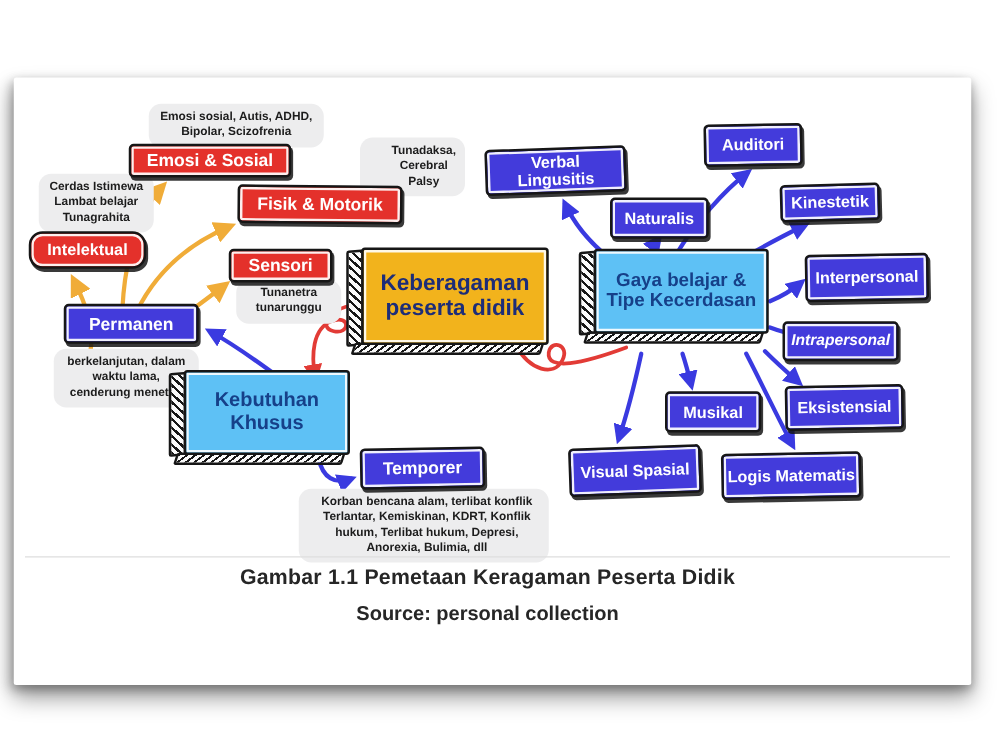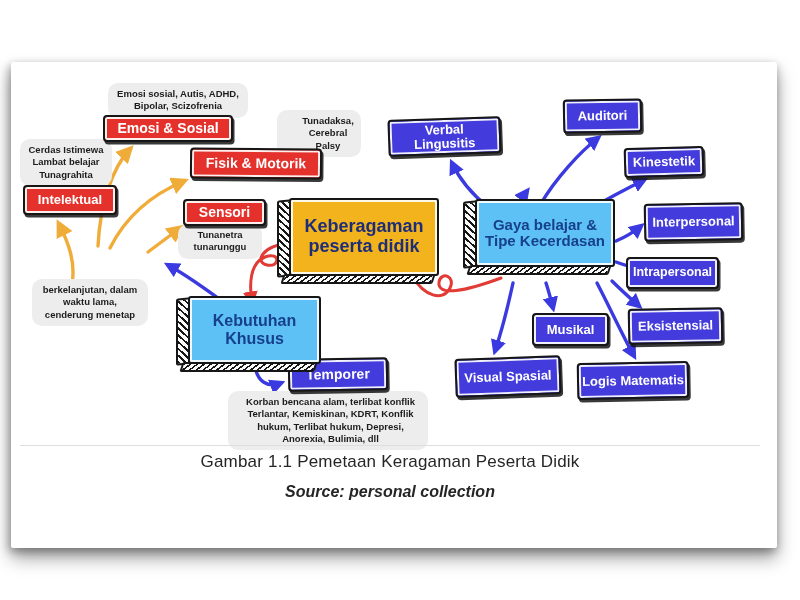--- a/index.html
+++ b/index.html
@@ -29,28 +29,28 @@
   .face{position:absolute;left:12px;top:0;right:0;bottom:8px;display:flex;align-items:center;
         justify-content:center;text-align:center;font-weight:bold;line-height:1.1;
         border:2.5px solid #161616;border-radius:3px;box-sizing:border-box;
         box-shadow:inset 0 0 0 2px rgba(255,255,255,.9);padding:12px 6px;}
   .yellow{background:#f2b31c;color:#1d2d78;font-size:18px;}
   .sky{background:#5ec1f5;color:#164089;font-size:15px;}
 
   
   .bubble{position:absolute;background:#ededee;border-radius:10px;color:#1c1c1c;
           font-weight:bold;font-size:9.5px;line-height:1.3;text-align:center;
-          padding:5px 6px;box-sizing:border-box;}
+          padding:5px 6px;box-sizing:border-box;margin-left:11px;}
 
   
   .divider{position:absolute;left:20px;top:445px;width:740px;height:1px;background:#dedede;}
   .caption{position:absolute;left:0;top:452px;width:780px;text-align:center;color:#262626;
-           font-size:17px;font-weight:normal;letter-spacing:.2px;}
+           font-size:17px;font-weight:bold;letter-spacing:.2px;}
   .source{position:absolute;left:0;top:483px;width:780px;text-align:center;color:#262626;
-          font-size:16px;font-style:italic;font-weight:bold;}
+          font-size:16px;font-weight:bold;}
 </style>
 </head>
 <body>
 
 <div id="screen">
   <div class="panel"></div>
 
   <svg id="arrows" viewBox="0 0 800 600">
     <defs>
       <marker id="mY" viewBox="0 0 10 10" refX="7" refY="5" markerWidth="5.2" markerHeight="5.2" orient="auto-start-reverse">
@@ -92,28 +92,30 @@
   <div class="bubble" style="left:108px;top:83px;width:140px;">Emosi sosial, Autis, ADHD, Bipolar, Scizofrenia</div>
   <div class="bubble" style="left:277px;top:110px;width:84px;padding-left:24px;">Tunadaksa, Cerebral Palsy</div>
   <div class="bubble" style="left:20px;top:139px;width:92px;">Cerdas Istimewa Lambat belajar Tunagrahita</div>
   <div class="bubble" style="left:178px;top:224px;width:84px;">Tunanetra tunarunggu</div>
   <div class="bubble" style="left:32px;top:279px;width:116px;">berkelanjutan, dalam waktu lama, cenderung menetap</div>
   <div class="bubble" style="left:228px;top:391px;width:200px;padding-left:11px;">Korban bencana alam, terlibat konflik Terlantar, Kemiskinan, KDRT, Konflik hukum, Terlibat hukum, Depresi, Anorexia, Bulimia, dll</div>
 
   <div class="node red" style="left:103px;top:115px;width:130px;height:27px;">Emosi &amp; Sosial</div>
   <div class="node red" style="left:190px;top:148px;width:132px;height:31px;transform:rotate(.5deg);">Fisik &amp; Motorik</div>
   <div class="node red" style="left:183px;top:199px;width:83px;height:27px;">Sensori</div>
-  <div class="node red" style="left:23px;top:185px;width:94px;height:30px;font-size:13px;">Intelektual</div>
+  <div class="node red" style="left:23px;top:185px;width:94px;height:30px;font-size:13px;border-radius:11px;">Intelektual</div>
 
+  <div class="node blue" style="left:51px;top:243px;width:108px;height:32px;font-size:14px;">Permanen</div>
   <div class="node blue" style="left:288px;top:358px;width:100px;height:33px;font-size:14px;transform:rotate(-1deg);">Temporer</div>
   <div class="node blue" style="left:388px;top:118px;width:113px;height:37px;transform:rotate(-2deg);">Verbal Lingusitis</div>
+  <div class="node blue" style="left:488px;top:158px;width:79px;height:33px;">Naturalis</div>
   <div class="node blue" style="left:563px;top:99px;width:79px;height:34px;transform:rotate(-1deg);">Auditori</div>
   <div class="node blue" style="left:624px;top:147px;width:80px;height:30px;transform:rotate(-1.5deg);">Kinestetik</div>
   <div class="node blue" style="left:644px;top:203px;width:99px;height:38px;transform:rotate(-1deg);">Interpersonal</div>
-  <div class="node blue" style="left:626px;top:257px;width:93px;height:32px;font-size:12.5px;">Intrapersonal</div>
+  <div class="node blue" style="left:626px;top:257px;width:93px;height:32px;font-size:12.5px;font-style:italic;">Intrapersonal</div>
   <div class="node blue" style="left:628px;top:308px;width:95px;height:36px;transform:rotate(-1deg);">Eksistensial</div>
   <div class="node blue" style="left:577px;top:362px;width:112px;height:37px;transform:rotate(-1deg);">Logis Matematis</div>
   <div class="node blue" style="left:512px;top:313px;width:77px;height:33px;margin-left:20px;">Musikal</div>
   <div class="node blue" style="left:455px;top:357px;width:106px;height:39px;transform:rotate(-2deg);">Visual Spasial</div>
 
   <div class="node3d" style="left:277px;top:198px;width:162px;height:86px;">
     <span class="edge-l"></span>
     <span class="edge-b"></span>
     <div class="face yellow">
         <span>Keberagaman peserta didik</span>
@@ -121,21 +123,21 @@
   </div>
 
   <div class="node3d" style="left:463px;top:199px;width:152px;height:76px;">
     <span class="edge-l"></span>
     <span class="edge-b"></span>
     <div class="face sky">
         <span>Gaya belajar &amp; Tipe Kecerdasan</span>
       </div>
   </div>
 
-  <div class="node3d" style="left:135px;top:296px;width:145px;height:76px;margin-left:41px;">
+  <div class="node3d" style="left:135px;top:296px;width:145px;height:76px;">
     <span class="edge-l"></span>
     <span class="edge-b"></span>
     <div class="face sky" style="font-size:16px;">
         <span>Kebutuhan Khusus</span>
       </div>
   </div>
 
   <div class="divider"></div>
   <div class="caption">Gambar 1.1 Pemetaan Keragaman Peserta Didik</div>
   <div class="source">Source: personal collection</div>

